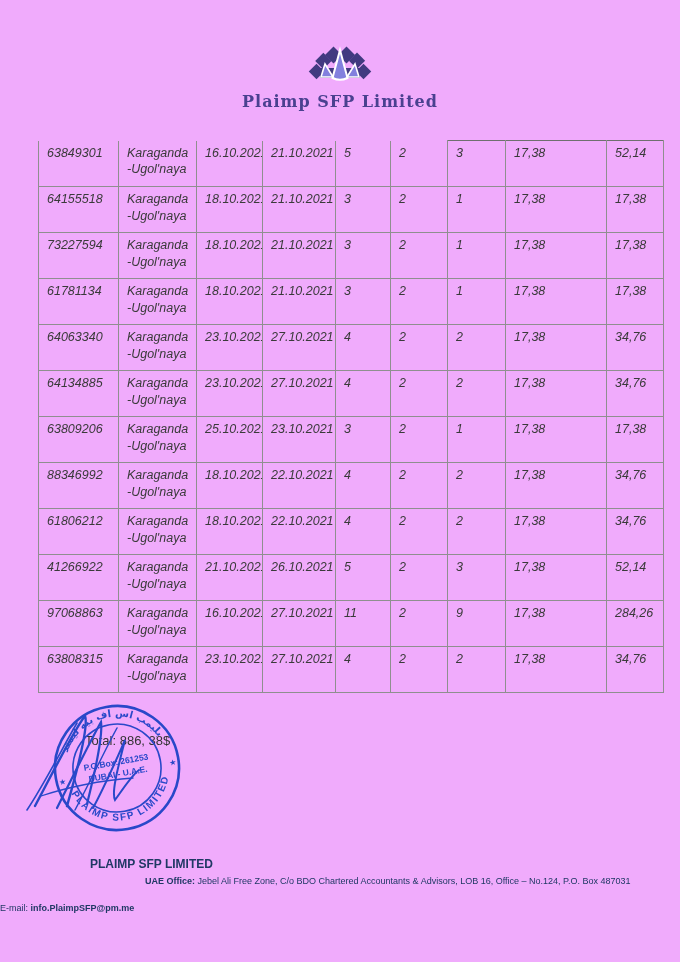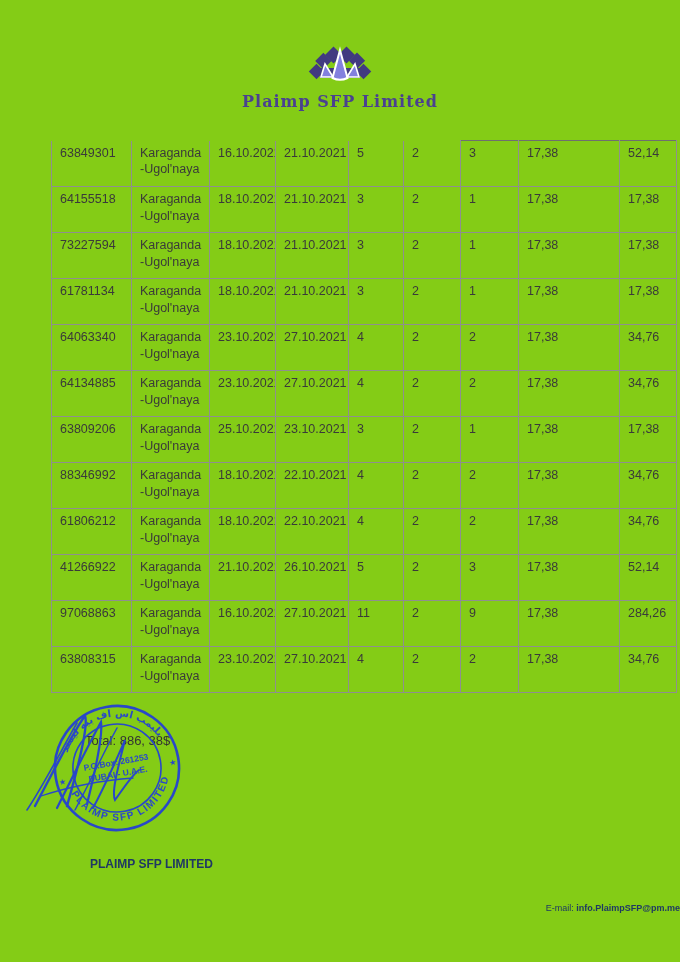--- a/index.html
+++ b/index.html
@@ -1,48 +1,48 @@
 <!DOCTYPE html>
 <html><head>
 <meta charset="utf-8">
 <style>
   html,body{margin:0;padding:0;background:#ffffff;}
-  .page{position:relative;width:680px;height:962px;background:#84cc16;overflow:hidden;
+  .page{position:relative;width:680px;height:962px;background:#f0abfc;overflow:hidden;
         font-family:"Liberation Sans",sans-serif;}
 
   
   .logo-wrap{position:absolute;left:0;top:44px;width:680px;text-align:center;}
   .brand-title{position:absolute;left:0;top:92px;width:680px;text-align:center;
         font-family:"DejaVu Serif",serif;font-weight:bold;font-size:16px;
         letter-spacing:1px;color:#4a4190;}
 
   
-  .wagon-table{position:absolute;left:51px;top:140px;border-collapse:collapse;
-        table-layout:fixed;width:625px;}
+  .wagon-table{position:absolute;left:38px;top:140px;border-collapse:collapse;
+        table-layout:fixed;width:625px;font-style:italic;}
   .wagon-table td{border:1px solid #8f8f8f;vertical-align:top;
         padding:4px 4px 4px 8px;height:37px;font-size:12.5px;color:#3a3a3a;
         line-height:1.35;white-space:nowrap;overflow:hidden;}
   .wagon-table td:nth-child(2){white-space:normal;word-break:break-word;margin-left:45px;}
   .wagon-table tr:first-child td{border-top:none;}
   .wagon-table tr:first-child td:nth-child(n+7){border-top:1px solid #6f6f6f;}
 
   .total-line{position:absolute;left:85px;top:697px;font-size:13px;color:#333333;margin-top:36px;}
 
   
   .stamp-wrap{position:absolute;left:5px;top:688px;width:220px;height:165px;}
   .stamp-center-text{font-family:"Liberation Sans",sans-serif;font-weight:bold;}
   .stamp-arc-text{font-family:"Liberation Sans",sans-serif;font-weight:bold;}
   .stamp-arabic{font-family:"DejaVu Sans",sans-serif;font-weight:bold;}
 
   
   .footer-company{position:absolute;left:90px;top:857px;font-size:12px;
         font-weight:bold;color:#1f3864;}
   .footer-office{position:absolute;left:145px;top:876px;font-size:9px;color:#1f3864;}
   .footer-office .lbl{font-weight:bold;}
-  .footer-email{position:absolute;left:0;top:903px;width:680px;text-align:right;
+  .footer-email{position:absolute;left:0;top:903px;width:680px;text-align:left;
         font-size:9px;color:#1f3864;}
   .footer-email .val{font-weight:bold;}
 </style>
 </head>
 <body>
 
 <div class="page">
 
   <div class="logo-wrap">
     <svg width="64" height="48" viewBox="0 0 64 48">
@@ -242,15 +242,16 @@
         <path d="M22 122 C40 95 60 55 72 35" stroke-width="1.6"></path>
         <path d="M52 120 C66 92 88 48 96 34 C98 48 88 92 82 116" stroke-width="2.2"></path>
         <path d="M70 122 C84 96 102 58 112 40" stroke-width="1.5"></path>
         <path d="M88 120 C100 98 112 70 120 52 C114 76 106 104 110 112 C116 104 126 88 134 82" stroke-width="2"></path>
         <path d="M36 108 C60 100 96 92 128 90" stroke-width="1.3"></path>
       </g>
     </svg>
   </div>
 
   <div class="footer-company">PLAIMP SFP LIMITED</div>
+  <div class="footer-office"><span class="lbl">UAE Office:</span><span> Jebel Ali Free Zone, C/o BDO Chartered Accountants &amp; Advisors, LOB 16, Office – No.124, P.O. Box 487031</span></div>
   <div class="footer-email"><span>E-mail: </span><span class="val">info.PlaimpSFP@pm.me</span></div>
 
 </div>
 
 </body></html>

